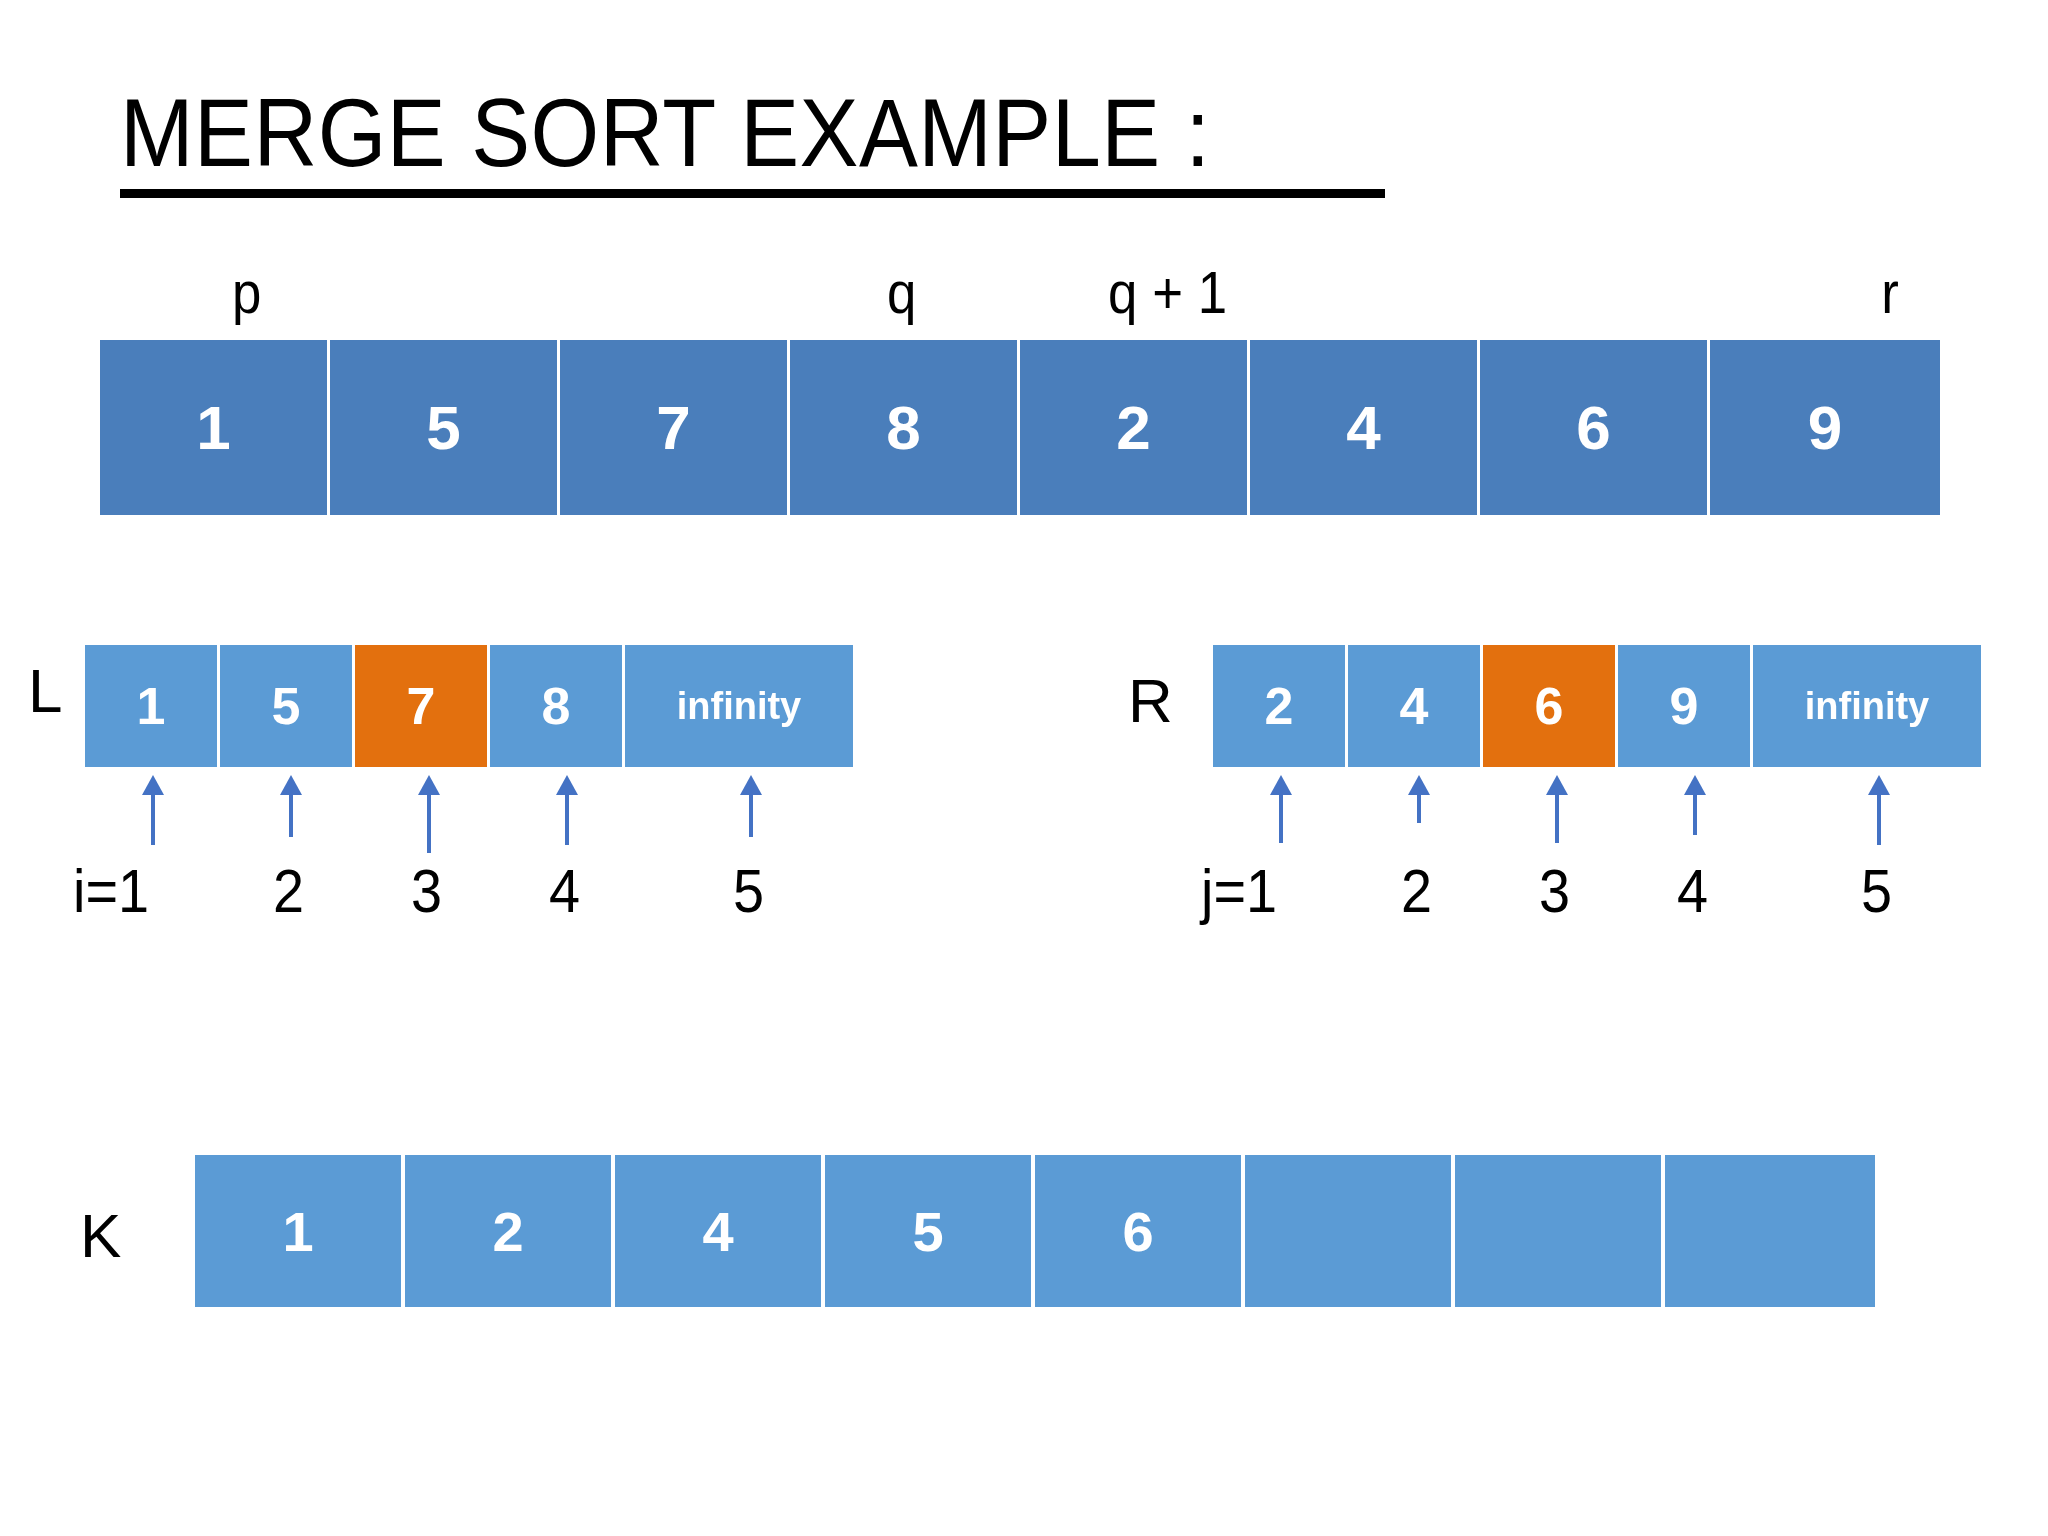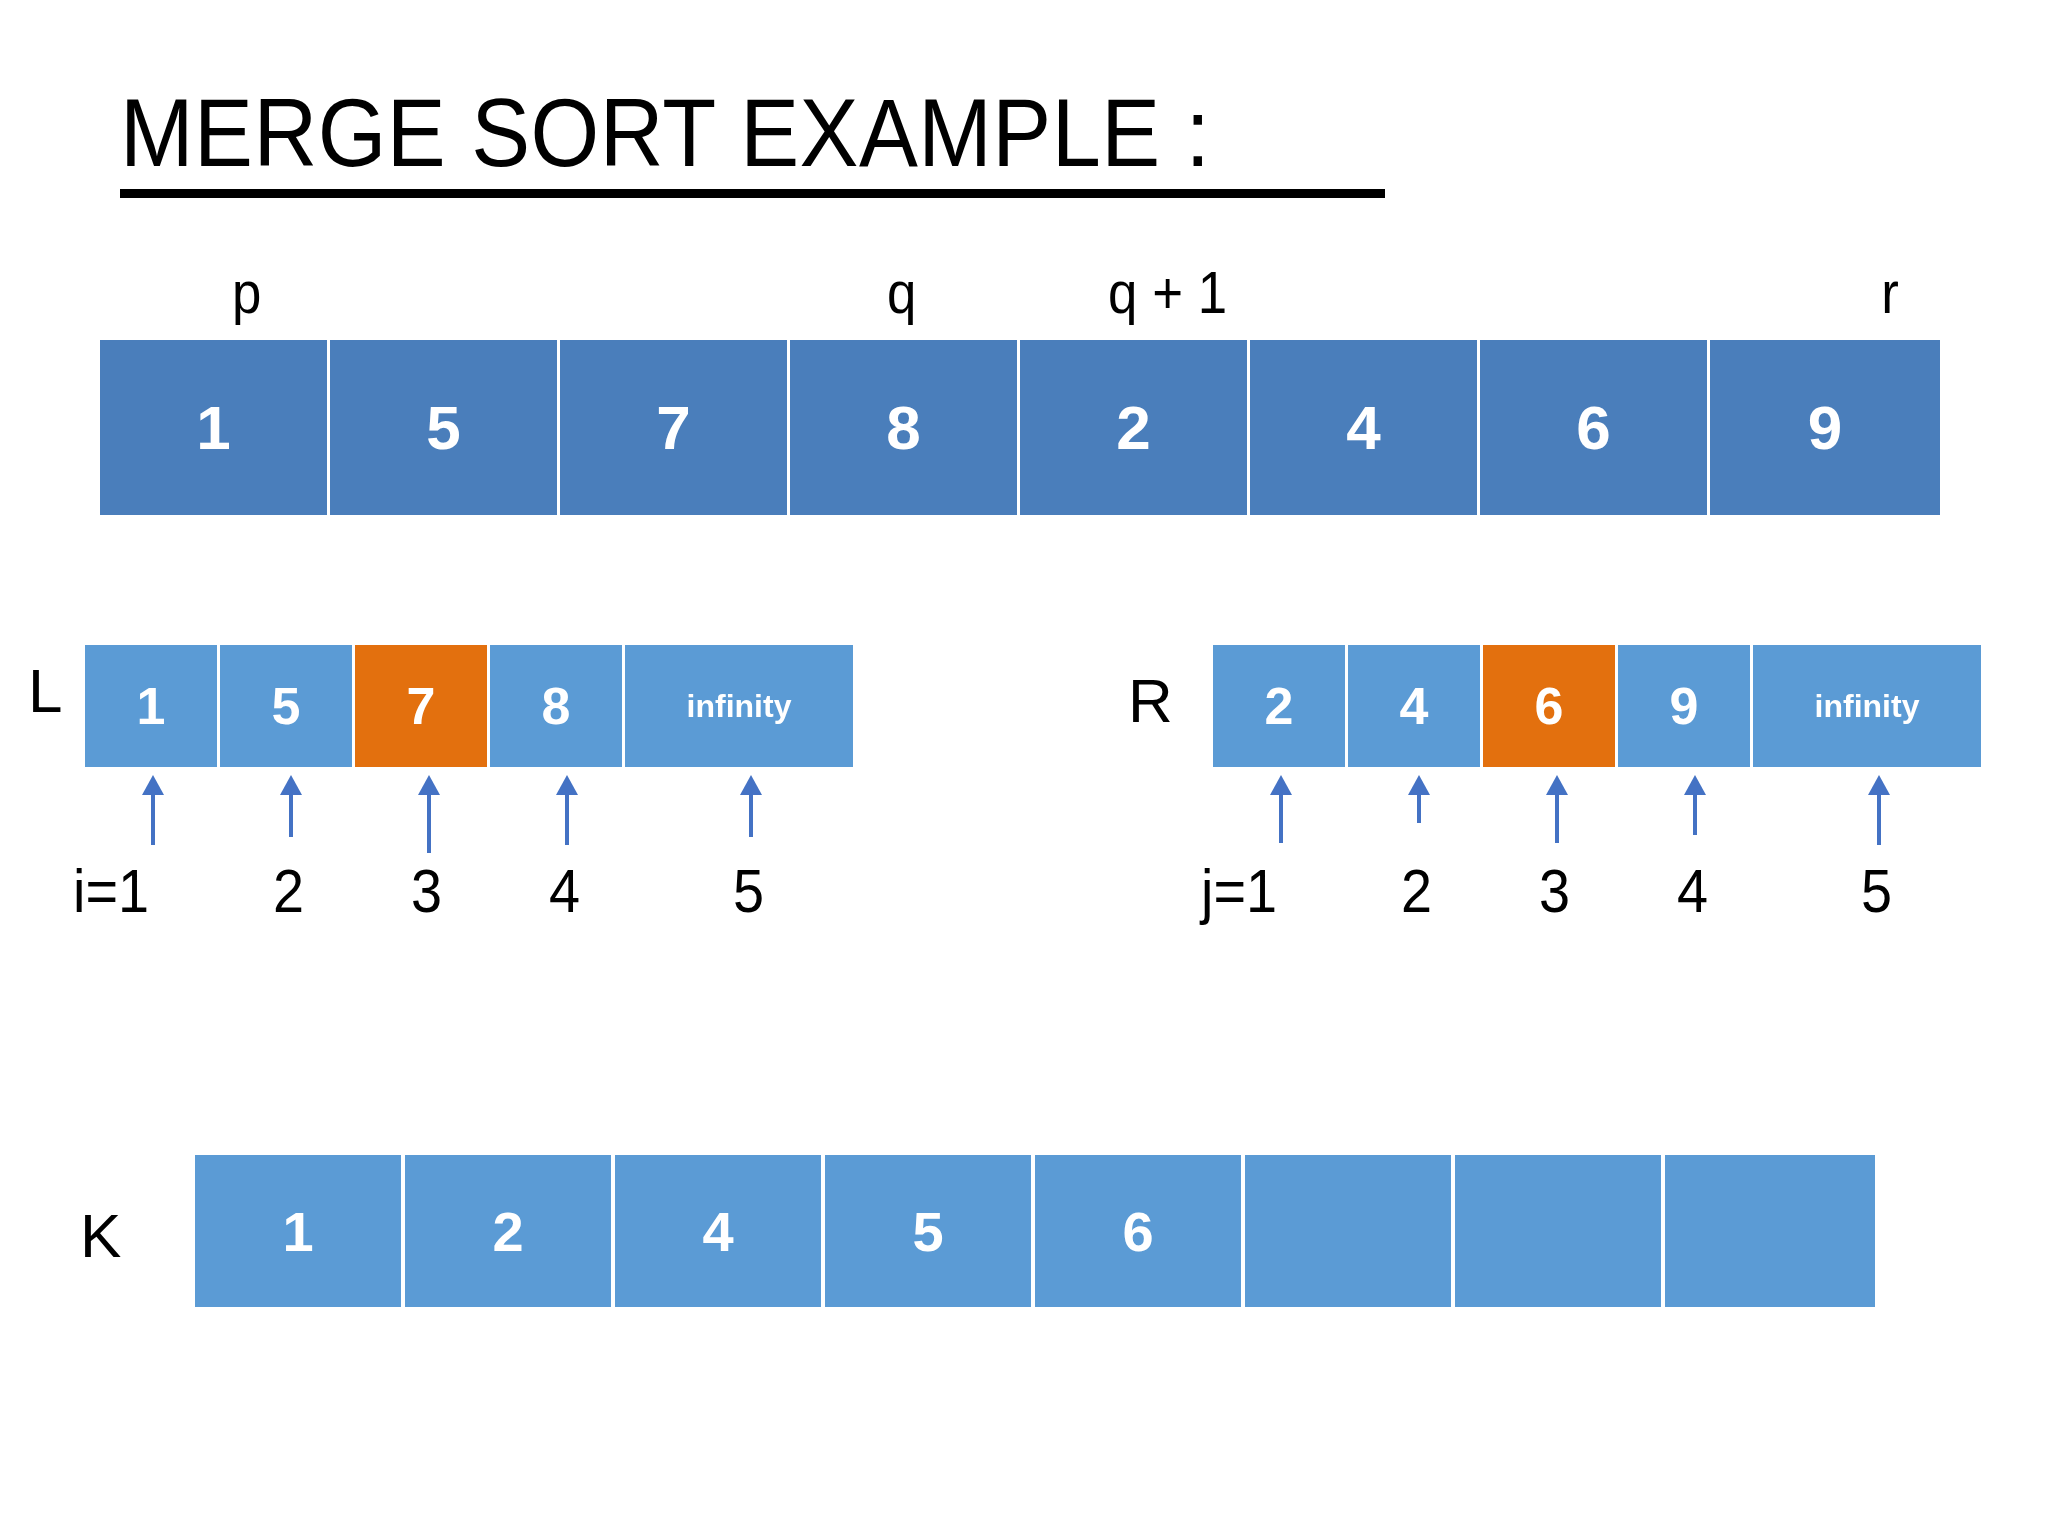--- a/index.html
+++ b/index.html
@@ -85,21 +85,21 @@
 
   
   .sub-array .cell {
     width: 135px;
     height: 122px;
     background: #5b9bd5;
     border-right: 3px solid #ffffff;
     font-size: 52px;
   }
   .sub-array .cell:last-child { border-right: none; }
-  .sub-array .cell.wide { width: 228px; font-size: 32px; }
+  .sub-array .cell.wide { width: 228px; font-size: 38px; }
   .cell.highlight { background: #e3700e; }
 
   #l-array { left: 85px; top: 645px; }
   #r-array { left: 1213px; top: 645px; }
 
   .side-label {
     position: absolute;
     font-family: "Liberation Sans", sans-serif;
     font-size: 62px;
     font-weight: 400;

